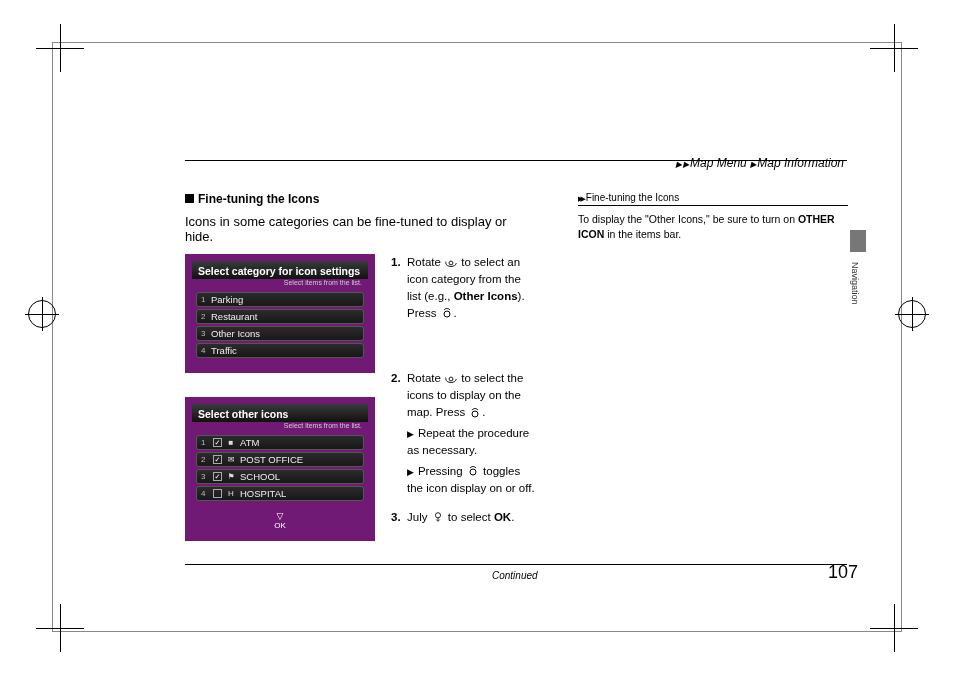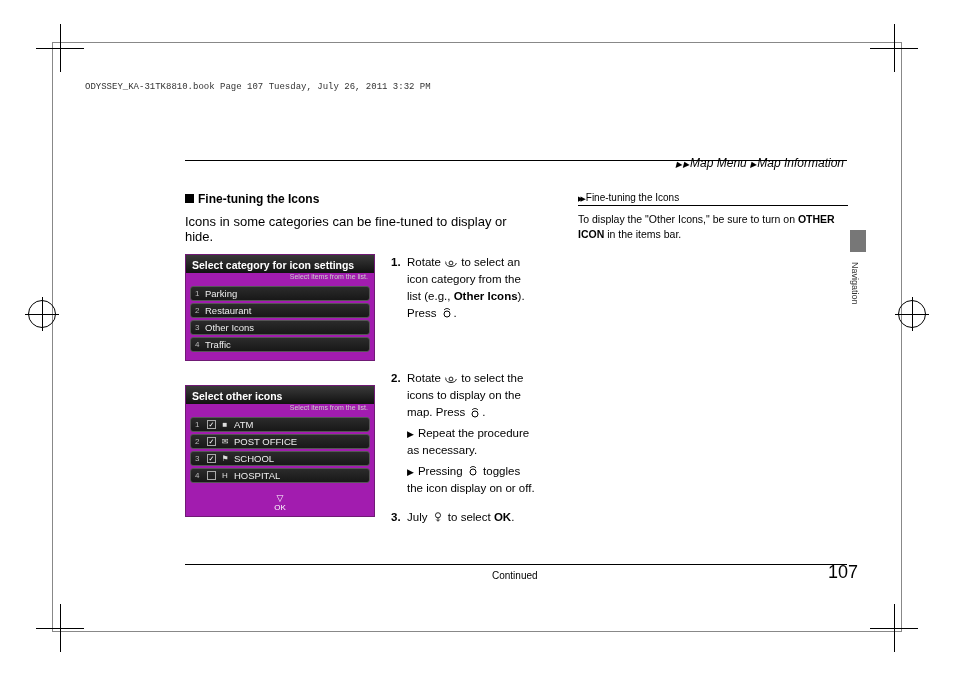--- a/index.html
+++ b/index.html
@@ -24,21 +24,21 @@
   .breadcrumb { position:absolute; right: 110px; top: 156px; font-size: 12px; font-style: italic; }
   .breadcrumb .tri::before { content:"\25B6"; font-size:8px; margin-right:1px; }
   .hr-top { position:absolute; left: 185px; top: 160px; width: 662px; height:1px; background:#000; }
   .col-left  { position:absolute; left: 185px; top: 192px; width: 350px; }
   .col-right { position:absolute; left: 578px; top: 192px; width: 270px; }
   .section-head { font-size:12px; font-weight:bold; }
   .section-head .sq { display:inline-block; width:9px; height:9px; background:#000; margin-right:4px; vertical-align:baseline; }
   .intro { font-size:13px; margin-top:8px; }
   .two-col { display:flex; gap:16px; margin-top:10px; }
   .screens  { width: 190px; }
-  .screen-box { width:190px; background:#a21caf; border:1px solid #701a75; margin-bottom:24px; }
+  .screen-box { width:190px; background:#701a75; border:7px solid #701a75; margin-bottom:24px; }
   .screen-title { color:#fff; font-size:10.5px; font-weight:bold; padding:4px 6px 2px; background:linear-gradient(#3a3a3a,#111); }
   .screen-sub { color:#ccc; font-size:7px; text-align:right; padding:0 6px 2px; }
   .screen-list { padding:2px 4px 6px; }
   .srow { display:flex; align-items:center; color:#eee; font-size:9.5px; border:1px solid #555; border-radius:3px; margin:2px 0; padding:1px 4px; background:linear-gradient(#2b2b2b,#181818); }
   .srow .num { width:10px; color:#bbb; font-size:8px; }
   .srow .cb  { width:9px; height:9px; border:1px solid #aaa; margin:0 4px 0 2px; display:inline-flex; align-items:center; justify-content:center; font-size:7px; color:#fff; }
   .srow .ic  { width:10px; margin-right:4px; font-size:8px; color:#ddd; text-align:center; }
   .okbar { text-align:center; color:#fff; font-size:8px; padding:2px 0 4px; }
   .okbar .tri-down::before { content:"\25BD"; display:block; font-size:9px; }
   .steps { flex:1; font-size:11.5px; line-height:1.45; }
@@ -46,40 +46,39 @@
   .steps li { position:relative; padding-left:16px; margin-bottom:12px; }
   .steps li .n { position:absolute; left:0; top:0; font-weight:bold; }
   .steps .dial-icon, .steps .press-icon, .steps .move-icon { display:inline-block; vertical-align:middle; }
   .steps .sub { padding-left:0; margin-top:4px; }
   .steps .sub .tri::before { content:"\25B6"; font-size:9px; margin-right:4px; }
   .right-head { font-size:10px; border-bottom:1px solid #000; padding-bottom:2px; display:flex; align-items:center; gap:3px; }
   .right-head .dtri::before { content:"\25B6\25B6"; letter-spacing:-3px; font-size:7px; }
   .right-body { font-size:10.5px; margin-top:6px; line-height:1.45; }
   .side-tab { position:absolute; right: 88px; top: 230px; width: 16px; height: 22px; background:#777; }
   .side-label { position:absolute; right: 94px; top: 262px; font-size:9px; color:#333; writing-mode: vertical-rl; }
-  .continued { position:absolute; left: 492px; top: 570px; font-size:10px; }
+  .continued { position:absolute; left: 492px; top: 570px; font-size:10px; font-style:italic; }
   .hr-bot { position:absolute; left: 185px; top: 564px; width: 662px; height:1px; background:#000; }
   .page-num { position:absolute; right: 96px; top: 562px; font-size:18px; }
   svg.dial { width:14px; height:12px; vertical-align:-2px; }
 </style>
 </head>
 <body>
 
 <div class="content">
 
   <div class="page-frame"></div>
 
   <div class="crop-corner cc-tl"></div>
   <div class="crop-corner cc-tr"></div>
   <div class="crop-corner cc-bl"></div>
   <div class="crop-corner cc-br"></div>
   <div class="regmark rm-left"></div>
   <div class="regmark rm-right"></div>
 
-  <div class="header-line">ODYSSEY_KA-31TK8810.book  Page 107  Tuesday, July 26, 2011  3:32 PM</div>
 
   <div class="breadcrumb">
     <span class="tri"></span><span class="tri"></span><span>Map Menu</span>
     <span class="tri"></span><span>Map Information</span>
   </div>
   <div class="hr-top"></div>
 
   <div class="col-left">
     <div class="section-head">
       <span class="sq"></span><span>Fine-tuning the Icons</span>

